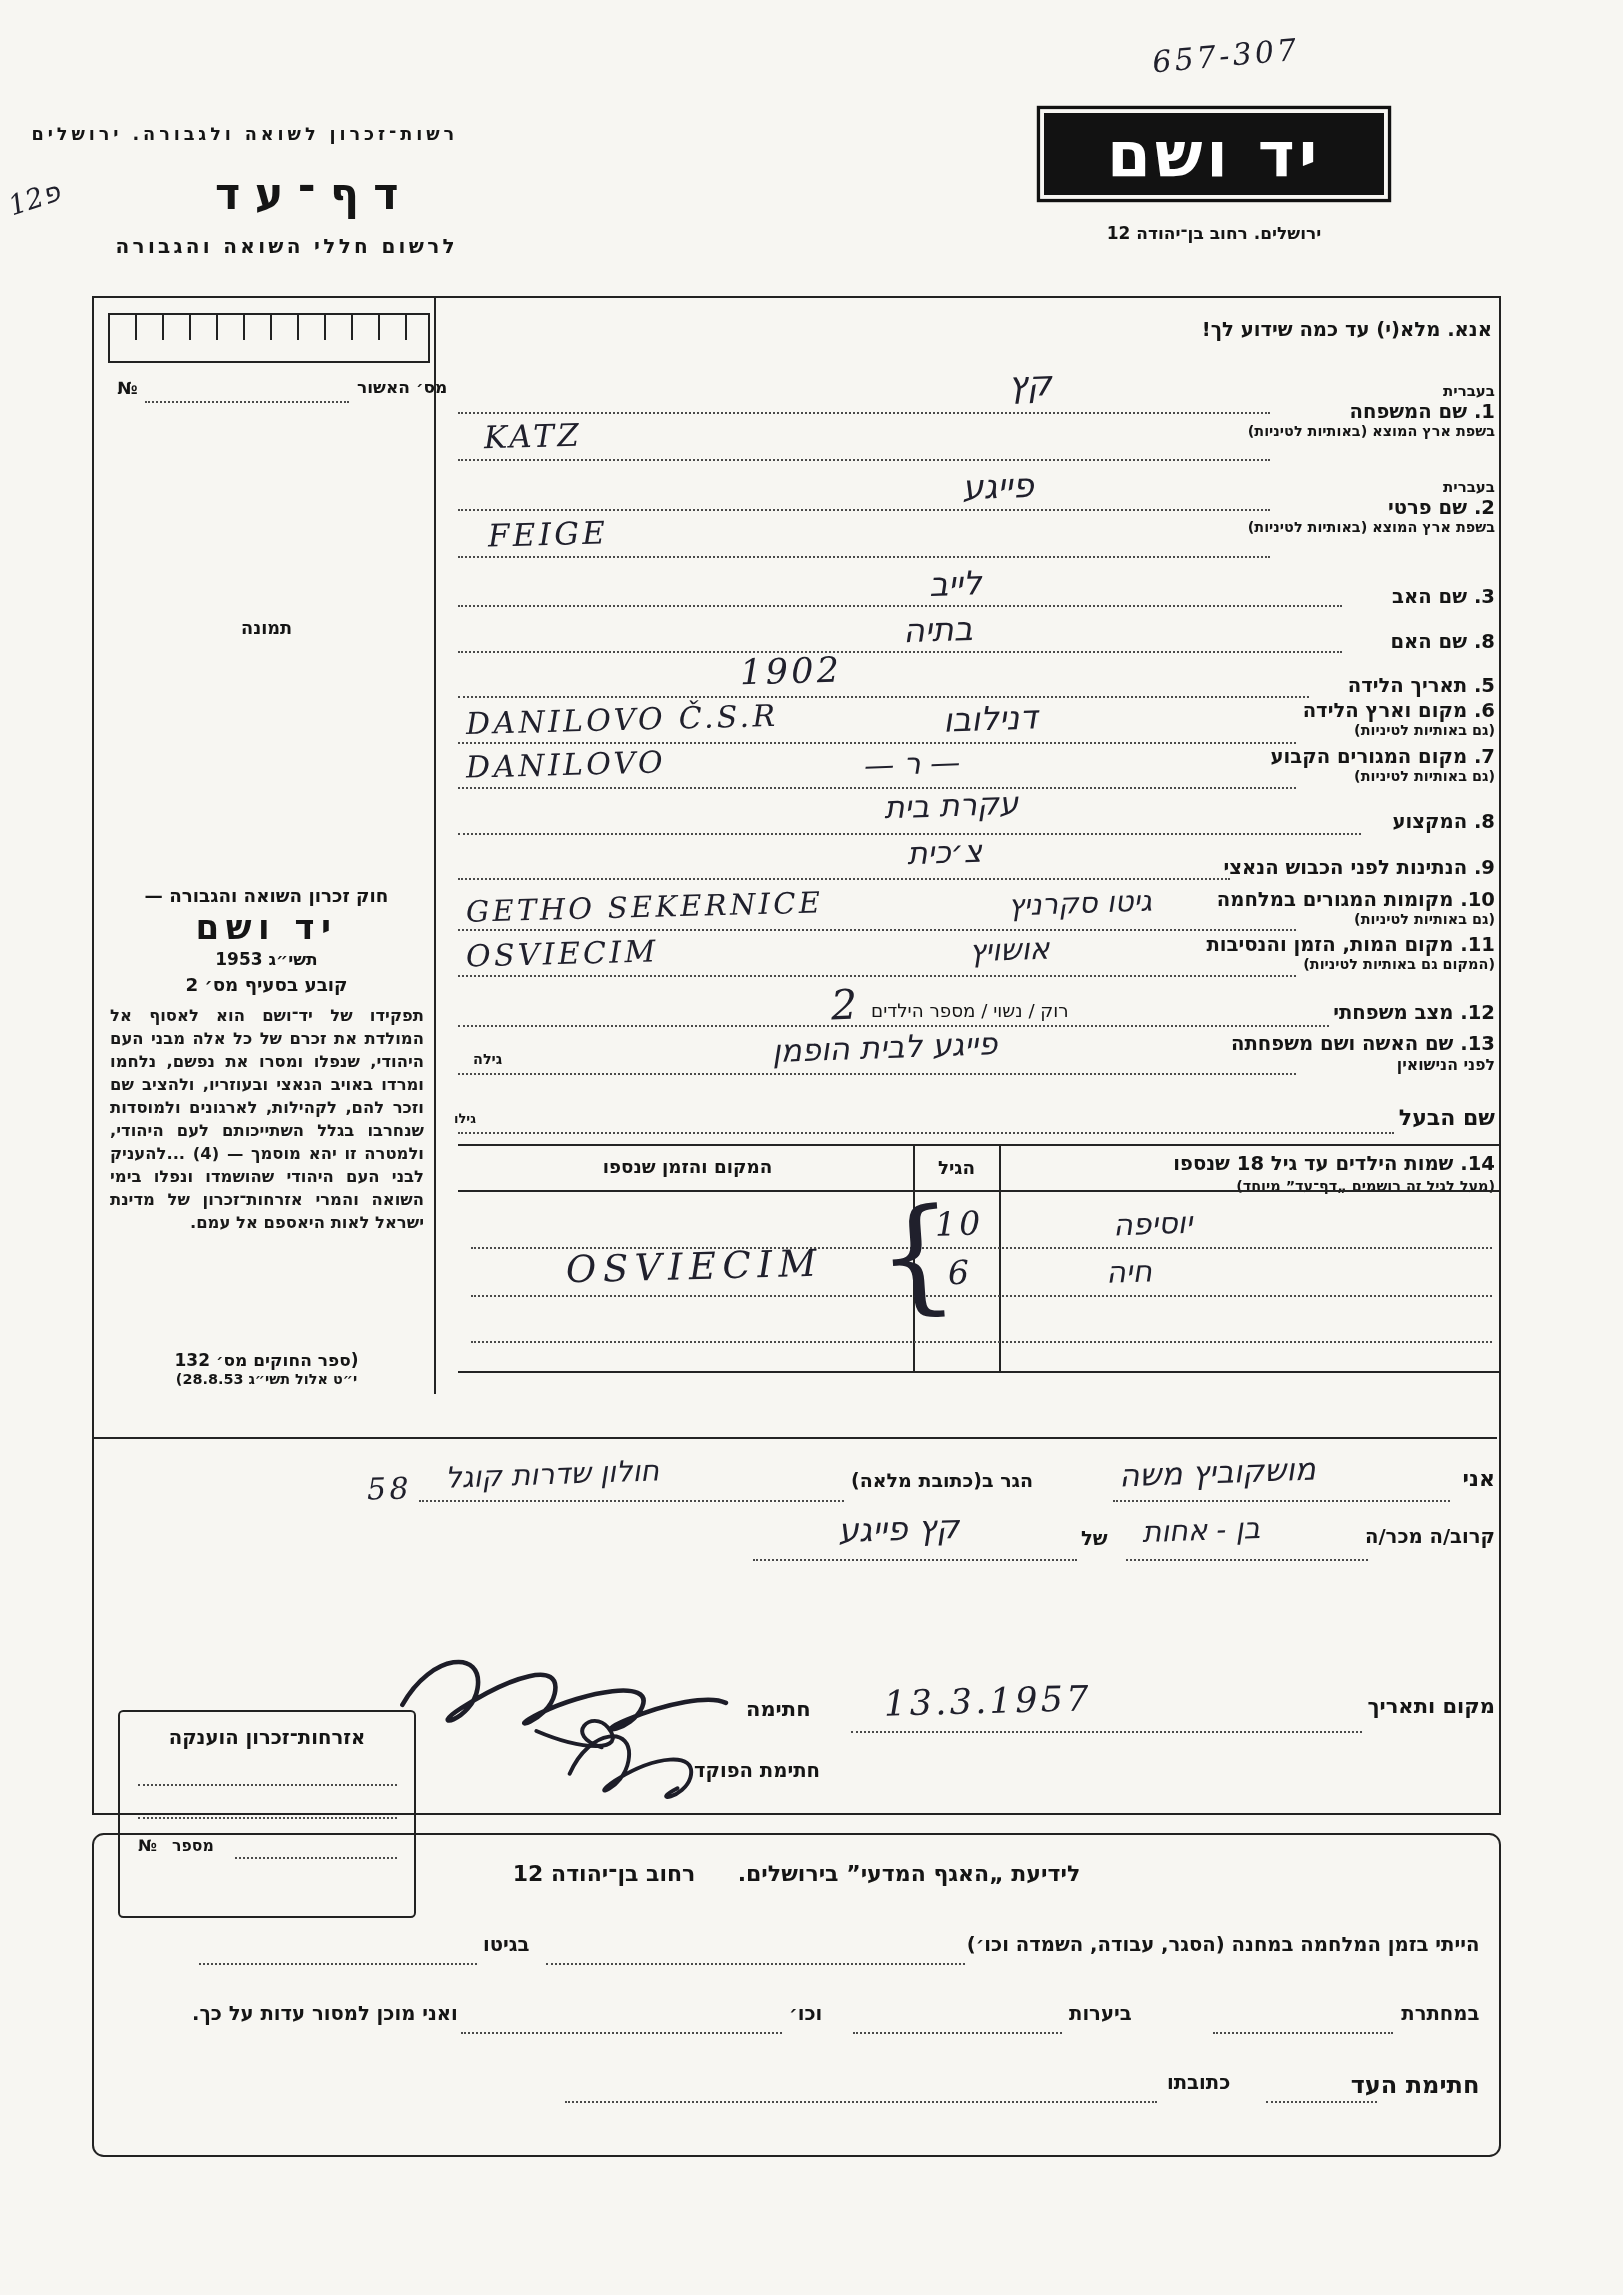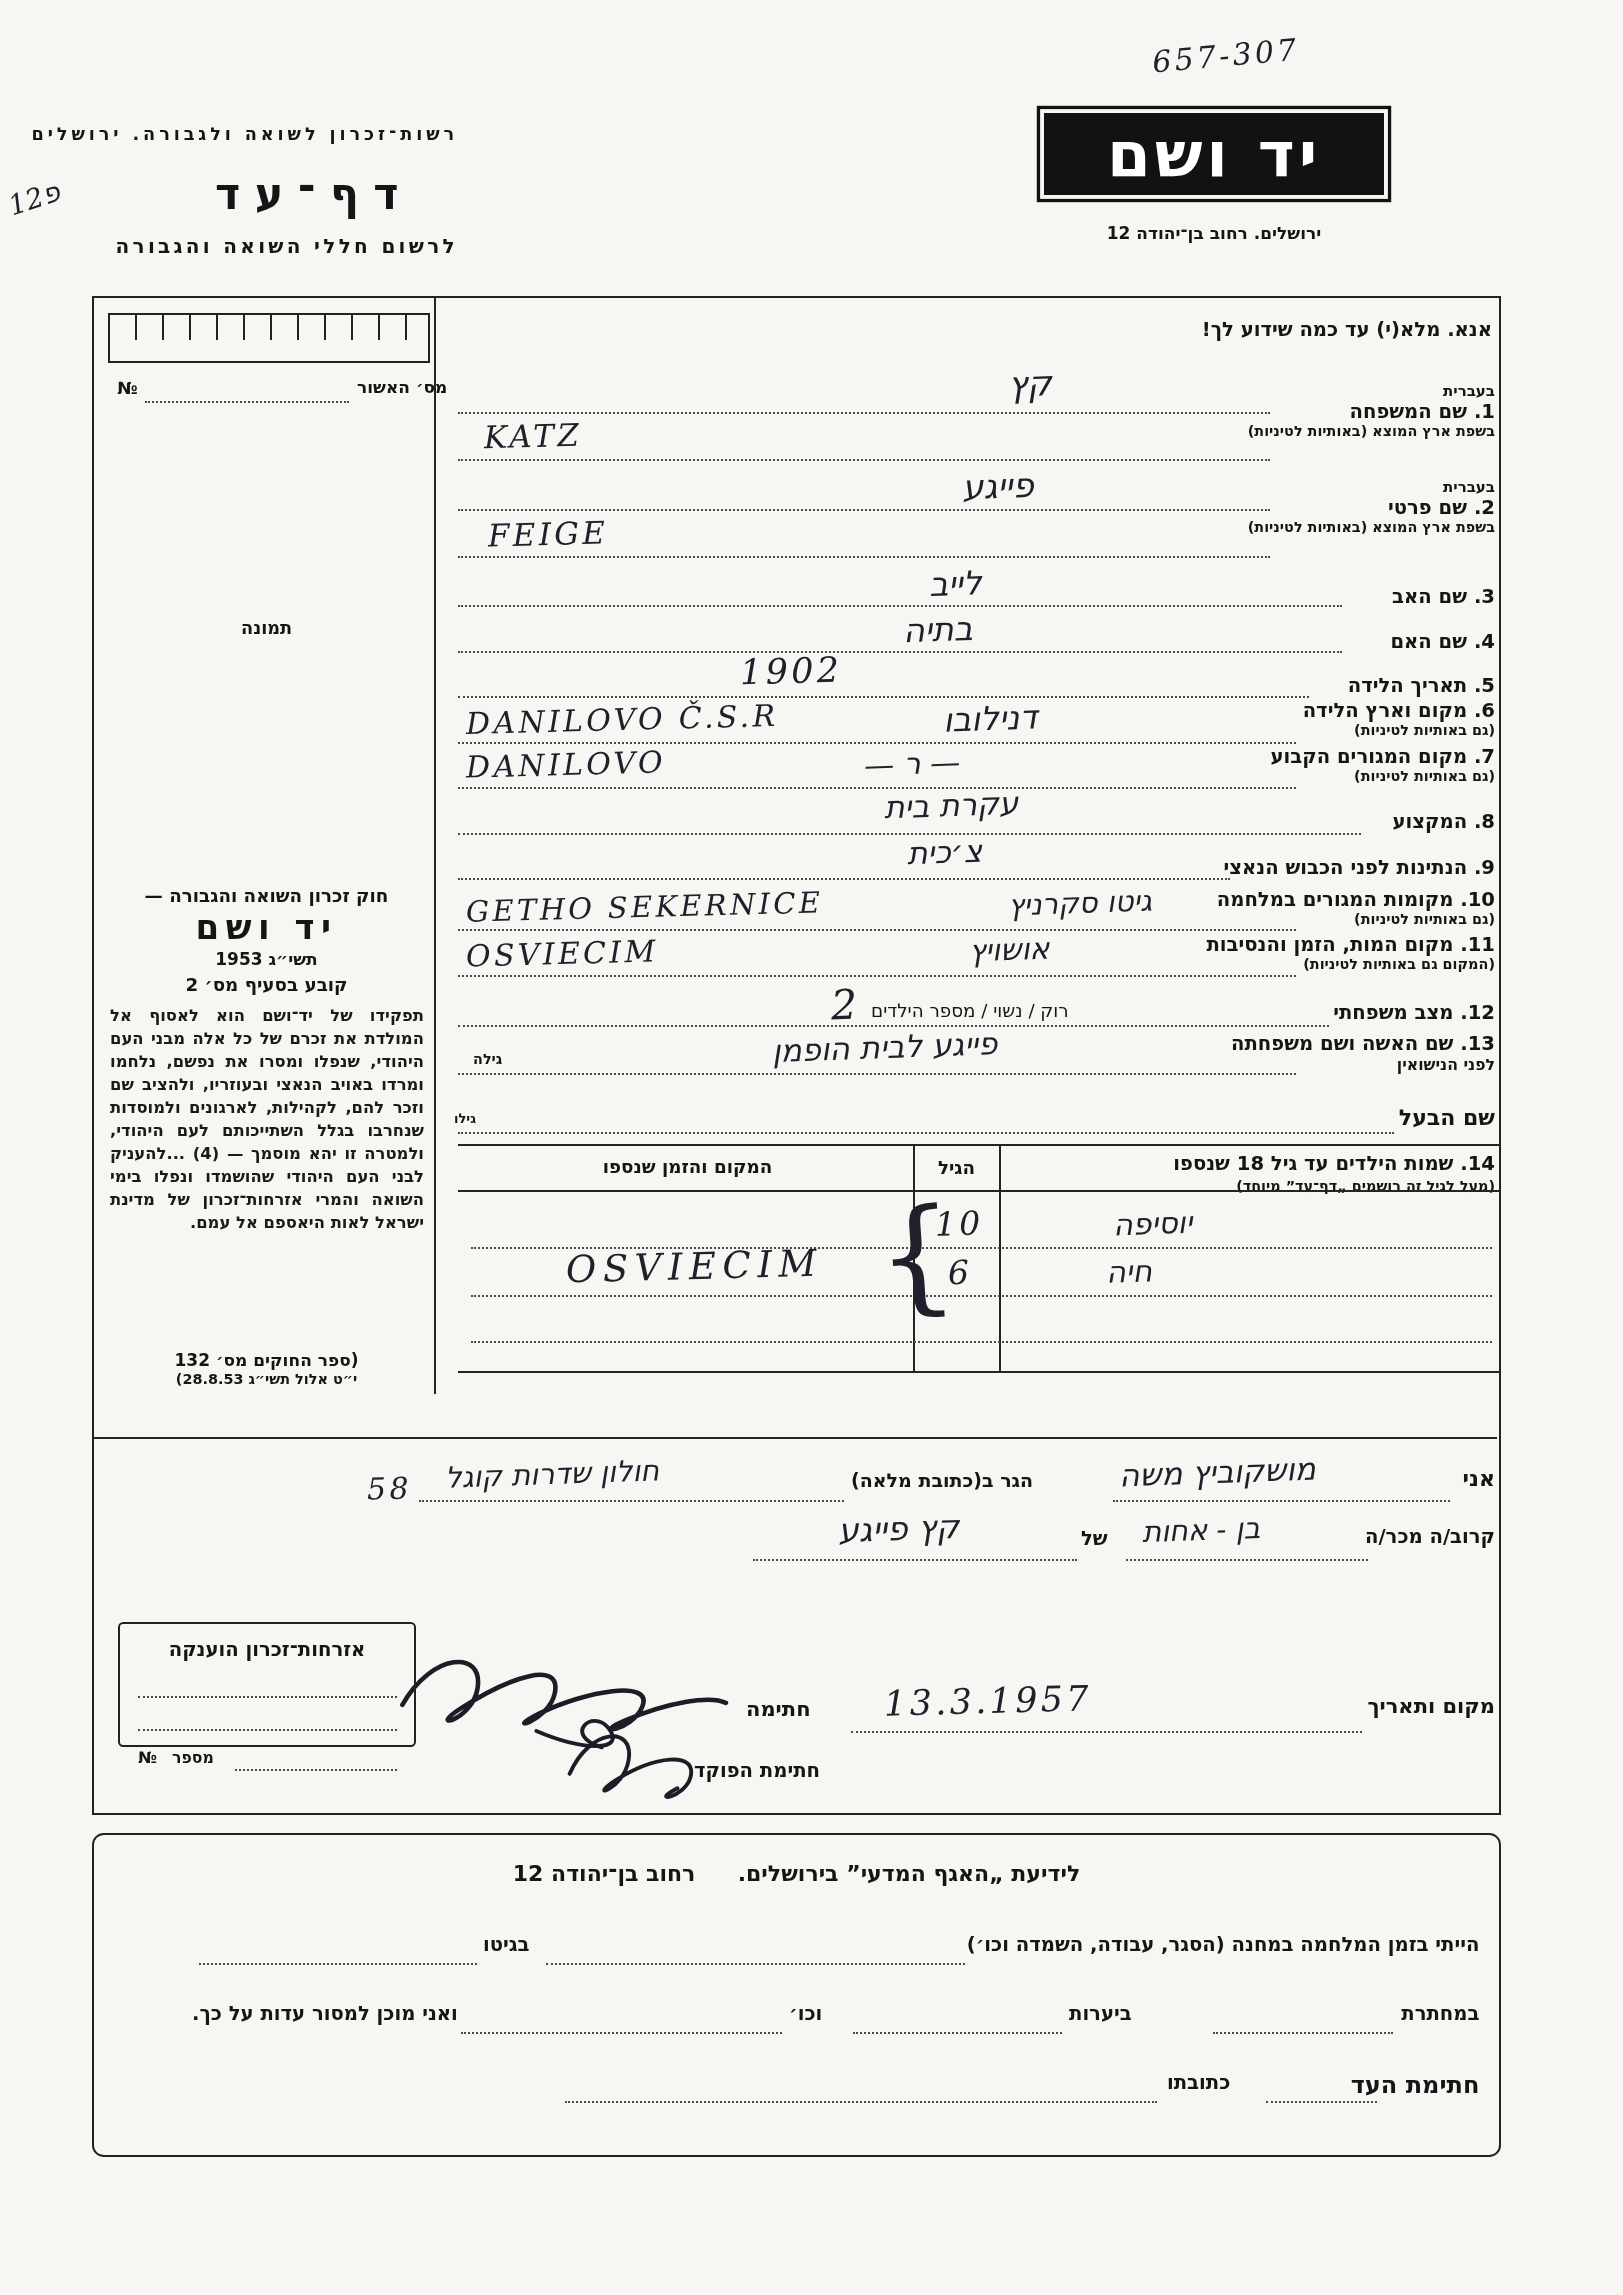--- a/index.html
+++ b/index.html
@@ -67,21 +67,21 @@
   </div>
   <div class="abs dot" style="left:458px;top:509px;width:812px"></div>
   <div class="abs hw" style="left:962px;top:466px;font-size:34px">פייגע</div>
   <div class="abs dot" style="left:458px;top:556px;width:812px"></div>
   <div class="abs hwl" style="left:488px;top:516px;font-size:31px">FEIGE</div>
 
   <div class="abs rtl lbl ral" style="right:128px;top:585px;font-size:19.6px">3. שם האב</div>
   <div class="abs dot" style="left:458px;top:605px;width:884px"></div>
   <div class="abs hw" style="left:929px;top:564px;font-size:33px">לייב</div>
 
-  <div class="abs rtl lbl ral" style="right:128px;top:630px;font-size:19.6px">4. שם האם</div>
+  <div class="abs rtl lbl ral" style="right:128px;top:630px;font-size:19.6px">8. שם האם</div>
   <div class="abs dot" style="left:458px;top:651px;width:884px"></div>
   <div class="abs hw" style="left:903px;top:610px;font-size:33px">בתיה</div>
 
   <div class="abs rtl lbl ral" style="right:128px;top:674px;font-size:19.6px">5. תאריך הלידה</div>
   <div class="abs dot" style="left:458px;top:696px;width:851px"></div>
   <div class="abs hwl" style="left:740px;top:651px;font-size:35px">1902</div>
 
   <div class="abs rtl ral" style="right:128px;top:699px">
     <div class="lbl" style="font-size:19.6px">6. מקום וארץ הלידה</div>
     <div class="lbl" style="font-size:14.4px">(גם באותיות לטיניות)</div>
@@ -192,21 +192,21 @@
 
   <svg class="abs" style="left:386px;top:1623px" width="353" height="131" viewBox="0 0 540 200">
     <path d="M25,125 C70,45 150,40 140,100 C132,150 60,165 115,130 C190,82 270,55 258,108 C248,152 175,168 235,138 C305,104 410,85 392,128 C376,166 310,172 368,148 C430,122 495,110 520,122" fill="none" stroke="#1d1d28" stroke-width="7" stroke-linecap="round"></path>
     <path d="M230,165 C300,195 370,198 340,160 C315,130 270,172 330,190" fill="none" stroke="#1d1d28" stroke-width="6" stroke-linecap="round"></path>
   </svg>
   <svg class="abs" style="left:550px;top:1715px" width="170" height="98" viewBox="0 0 260 150">
     <path d="M30,90 C60,20 130,15 120,70 C112,115 55,130 100,100 C160,62 225,55 215,95 C206,128 150,135 195,112" fill="none" stroke="#1d1d28" stroke-width="6" stroke-linecap="round"></path>
   </svg>
   <div class="abs rtl lbl" style="left:694px;top:1759px;font-size:19.6px">חתימת הפוקד</div>
 
-  <div class="abs box" style="left:118px;top:1622px;width:298px;height:125px;border-radius:5.2px">
+  <div class="abs box" style="left:118px;top:1710px;width:298px;height:208px;border-radius:5.2px">
     <div class="abs rtl lbl cen" style="left:0;top:14.4px;width:100%;font-size:19.6px">אזרחות־זכרון הוענקה</div>
     <div class="abs dot" style="left:18.3px;top:72px;width:259px"></div>
     <div class="abs dot" style="left:18.3px;top:105px;width:259px"></div>
     <div class="abs lbl" style="left:18.3px;top:124px;font-size:15.7px">№</div>
     <div class="abs rtl lbl" style="left:52px;top:124px;font-size:15.7px">מספר</div>
     <div class="abs dot" style="left:115px;top:145px;width:162px"></div>
   </div>
 
   <div class="abs box" style="left:92px;top:1833px;width:1409px;height:324px;border-radius:11.8px">
     <div class="abs rtl cen" style="left:0;top:26px;width:100%">

